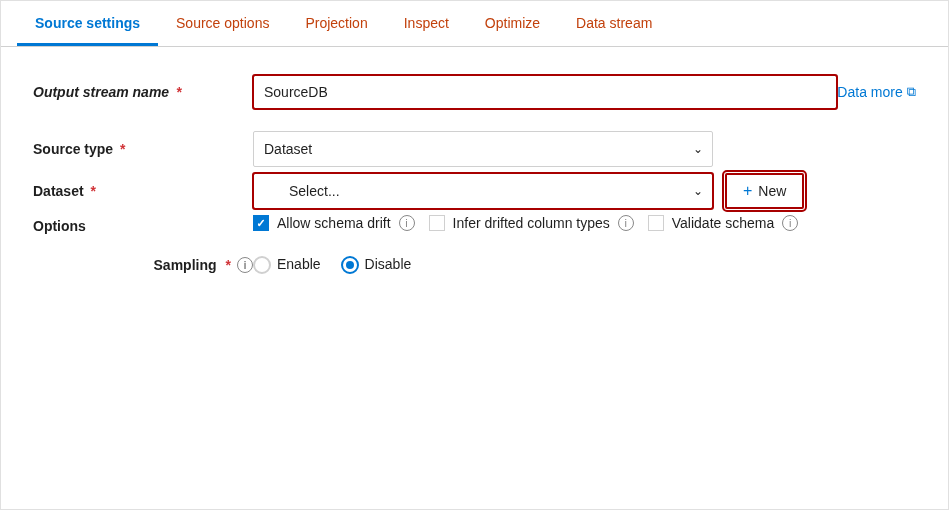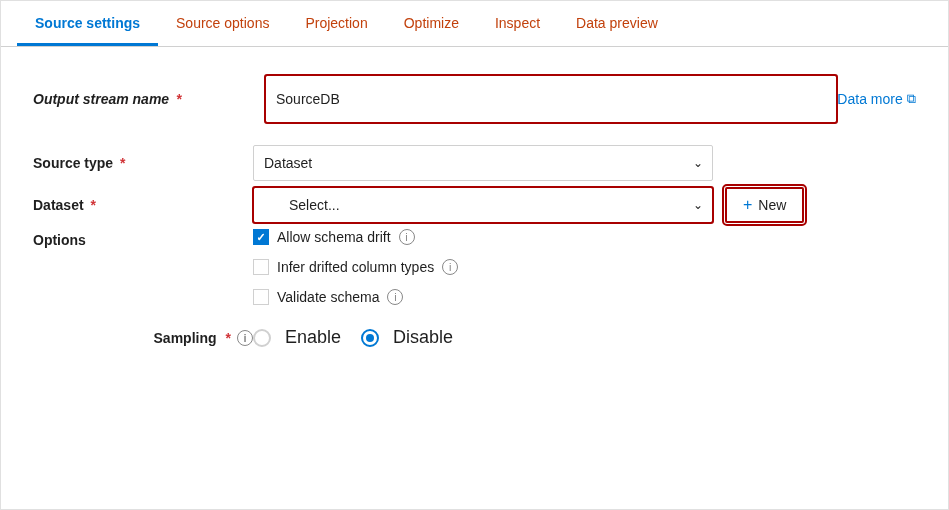--- a/index.html
+++ b/index.html
@@ -57,31 +57,30 @@
       margin-left: 3px;
     }
     .form-control-area {
       display: flex;
       align-items: center;
       flex: 1;
       gap: 12px;
     }
     
     .text-input {
-      height: 48px;
+      height: 34px;
       border: 1px solid #a80000;
       outline: 2px solid #a80000;
       outline-offset: -1px;
       padding: 0 10px;
       font-size: 14px;
       color: #1f1f1f;
       background: #fff;
       width: 460px;
       border-radius: 2px;
-      margin-left: 12px;
     }
     
     .select-input {
       height: 36px;
       border: 1px solid #d0d0d0;
       padding: 0 10px;
       font-size: 14px;
       color: #1f1f1f;
       background: #fff;
       width: 460px;
@@ -155,21 +154,21 @@
     .options-label {
       width: 220px;
       font-size: 14px;
       font-weight: 700;
       color: #1f1f1f;
       flex-shrink: 0;
       padding-top: 3px;
     }
     .options-list {
       display: flex;
-      flex-direction: column;
+      flex-direction: row;
       gap: 14px;
     }
     .option-item {
       display: flex;
       align-items: center;
       gap: 8px;
       font-size: 14px;
     }
     
     .checkbox {
@@ -224,23 +223,23 @@
       gap: 6px;
       justify-content: flex-end;
     }
     .radio-group {
       display: flex;
       align-items: center;
       gap: 20px;
     }
     .radio-option {
       display: flex;
-      align-items: center;
-      gap: 14px;
-      font-size: 18px;
+      align-items: flex-start;
+      gap: 6px;
+      font-size: 14px;
       cursor: pointer;
     }
     .radio {
       width: 18px;
       height: 18px;
       border-radius: 50%;
       border: 2px solid #d0d0d0;
       background: #fff;
       display: flex;
       align-items: center;
@@ -278,23 +277,23 @@
   </style>
 </head>
 <body>
 
 <div class="container">
 
   <div class="tab-bar">
   <div class="tab active">Source settings</div>
       <div class="tab">Source options</div>
       <div class="tab">Projection</div>
+      <div class="tab">Inspect</div>
       <div class="tab">Optimize</div>
-      <div class="tab">Inspect</div>
-      <div class="tab">Data preview</div>
+      <div class="tab">Data stream</div>
     </div>
 
   <div class="form-content">
 
     <div class="stream-row">
       <div class="stream-label">
         <span>Output stream name</span><span class="required-star"> *</span>
       </div>
       <div class="stream-input-area">
         <input type="text" class="text-input" value="SourceDB" style="flex: 1 1 0%;">

